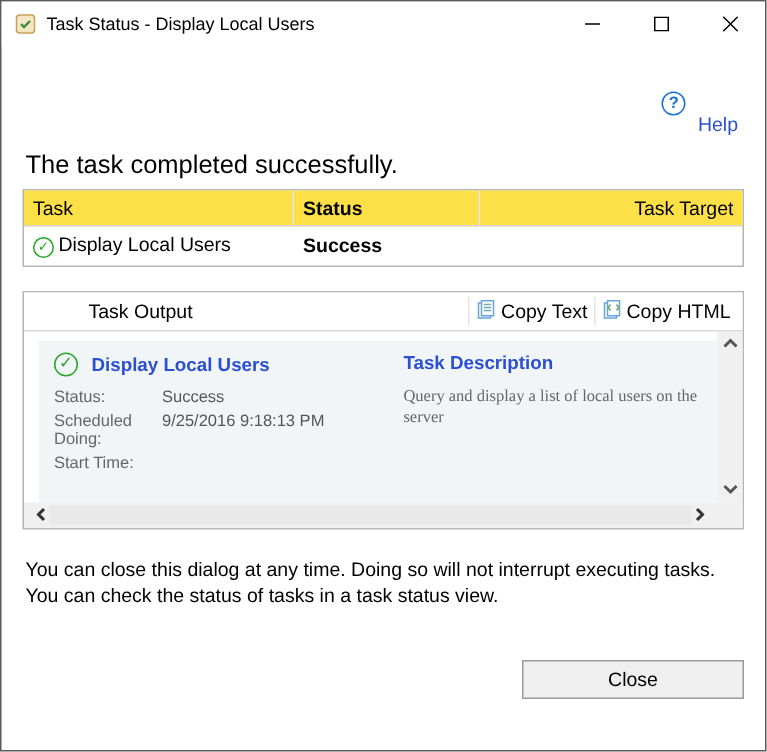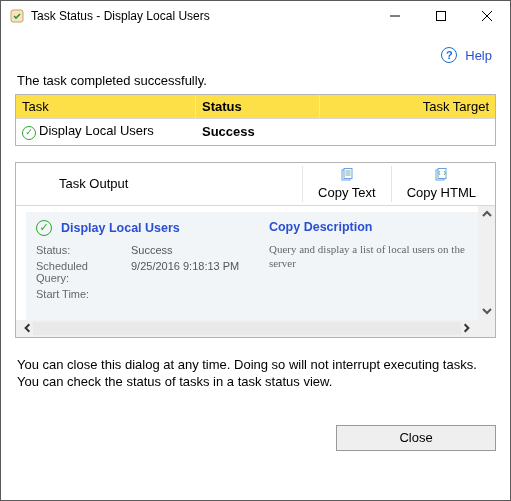--- a/index.html
+++ b/index.html
@@ -52,24 +52,24 @@
   .help-icon {
     width: 16px; height: 16px;
     border-radius: 50%;
     border: 1.5px solid #1a6fd6;
     color: #1a6fd6;
     display: inline-flex;
     align-items: center; justify-content: center;
     font-size: 11px;
     font-weight: bold;
   }
-  .help-link { color: #2a4fd0; font-size: 13px; }
+  .help-link { color: #2a4fd0; font-size: 13px; margin-top: 28px; }
 
   .summary-line {
-    font-size: 13px;
+    font-size: 17px;
     margin: 0 0 6px 2px;
   }
 
   
   .task-table {
     border: 1px solid #b5b5b5;
   }
   .task-header {
     display: flex;
     background: #fde047;
@@ -114,24 +114,23 @@
     background: #fff;
     border-bottom: 1px solid #d8d8d8;
     padding: 3px 4px;
     font-size: 13px;
   }
   .output-header .label { flex: 1; padding-left: 2px; margin-left: 37px; }
   .copy-btn {
     display: inline-flex;
     align-items: center;
     gap: 3px;
-    padding: 2px 15px;
+    padding: 2px 4px;
     font-size: 13px;
     border-left: 1px solid #e4e4e4;
-    flex-direction: column;
   }
   .copy-icon {
     width: 14px; height: 14px;
     display: inline-flex; align-items: center; justify-content: center;
   }
 
   .output-scroll-wrap {
     display: flex;
     height: 114px;
   }
@@ -149,21 +148,21 @@
   .task-name-row {
     display: flex; align-items: center;
     gap: 6px;
     margin-bottom: 8px;
   }
   .task-name {
     color: #2a4fd0;
     font-weight: bold;
     font-size: 12.5px;
   }
-  .kv { display: flex; font-size: 11px; color: #555; margin-bottom: 4px; align-items: flex-start; gap: 23px; }
+  .kv { display: flex; font-size: 11px; color: #555; margin-bottom: 4px; align-items: flex-start; }
   .kv .k { width: 72px; color: #666; }
   .kv .v { color: #555; }
   .desc-head {
     color: #2a4fd0; font-weight: bold; font-size: 12.5px;
     margin-bottom: 8px;
   }
   .desc-text { font-size: 11px; color: #666; line-height: 1.35; font-family: Liberation Serif, serif; }
 
   .vscroll {
     width: 17px;
@@ -199,21 +198,21 @@
     margin: 18px 2px 0 2px;
     line-height: 1.35;
   }
 
   .footer {
     display: flex;
     justify-content: flex-end;
     margin-top: 34px;
   }
   .close-btn {
-    width: 160px;
+    width: 148px;
     height: 26px;
     border: 1px solid #9a9a9a;
     background: #efefef;
     font-family: inherit;
     font-size: 13px;
     margin-left: 48px;
   }
 </style>
 </head>
 <body>
@@ -299,29 +298,29 @@
         <div class="output-left">
           <div class="task-name-row">
             <span class="status-icon" style="width:16px;height:16px;font-size:11px;">✓</span>
             <span class="task-name">Display Local Users</span>
           </div>
           <div class="kv">
             <span class="k">Status:</span>
             <span class="v">Success</span>
           </div>
           <div class="kv">
-            <span class="k">Scheduled Query:</span>
+            <span class="k">Scheduled Doing:</span>
             <span class="v">9/25/2016 9:18:13 PM</span>
           </div>
           <div class="kv">
             <span class="k">Start Time:</span>
           </div>
         </div>
         <div class="output-right">
-          <div class="desc-head">Copy Description</div>
+          <div class="desc-head">Task Description</div>
           <div class="desc-text">Query and display a list of local users on the server</div>
         </div>
       </div>
       <div class="vscroll">
         <div class="arrow">
           <svg width="12" height="12" viewBox="0 0 12 12">
               <path d="M2 8l4-4 4 4" stroke="#555" stroke-width="2" fill="none"></path>
             </svg>
         </div>
         <div class="track"></div>

